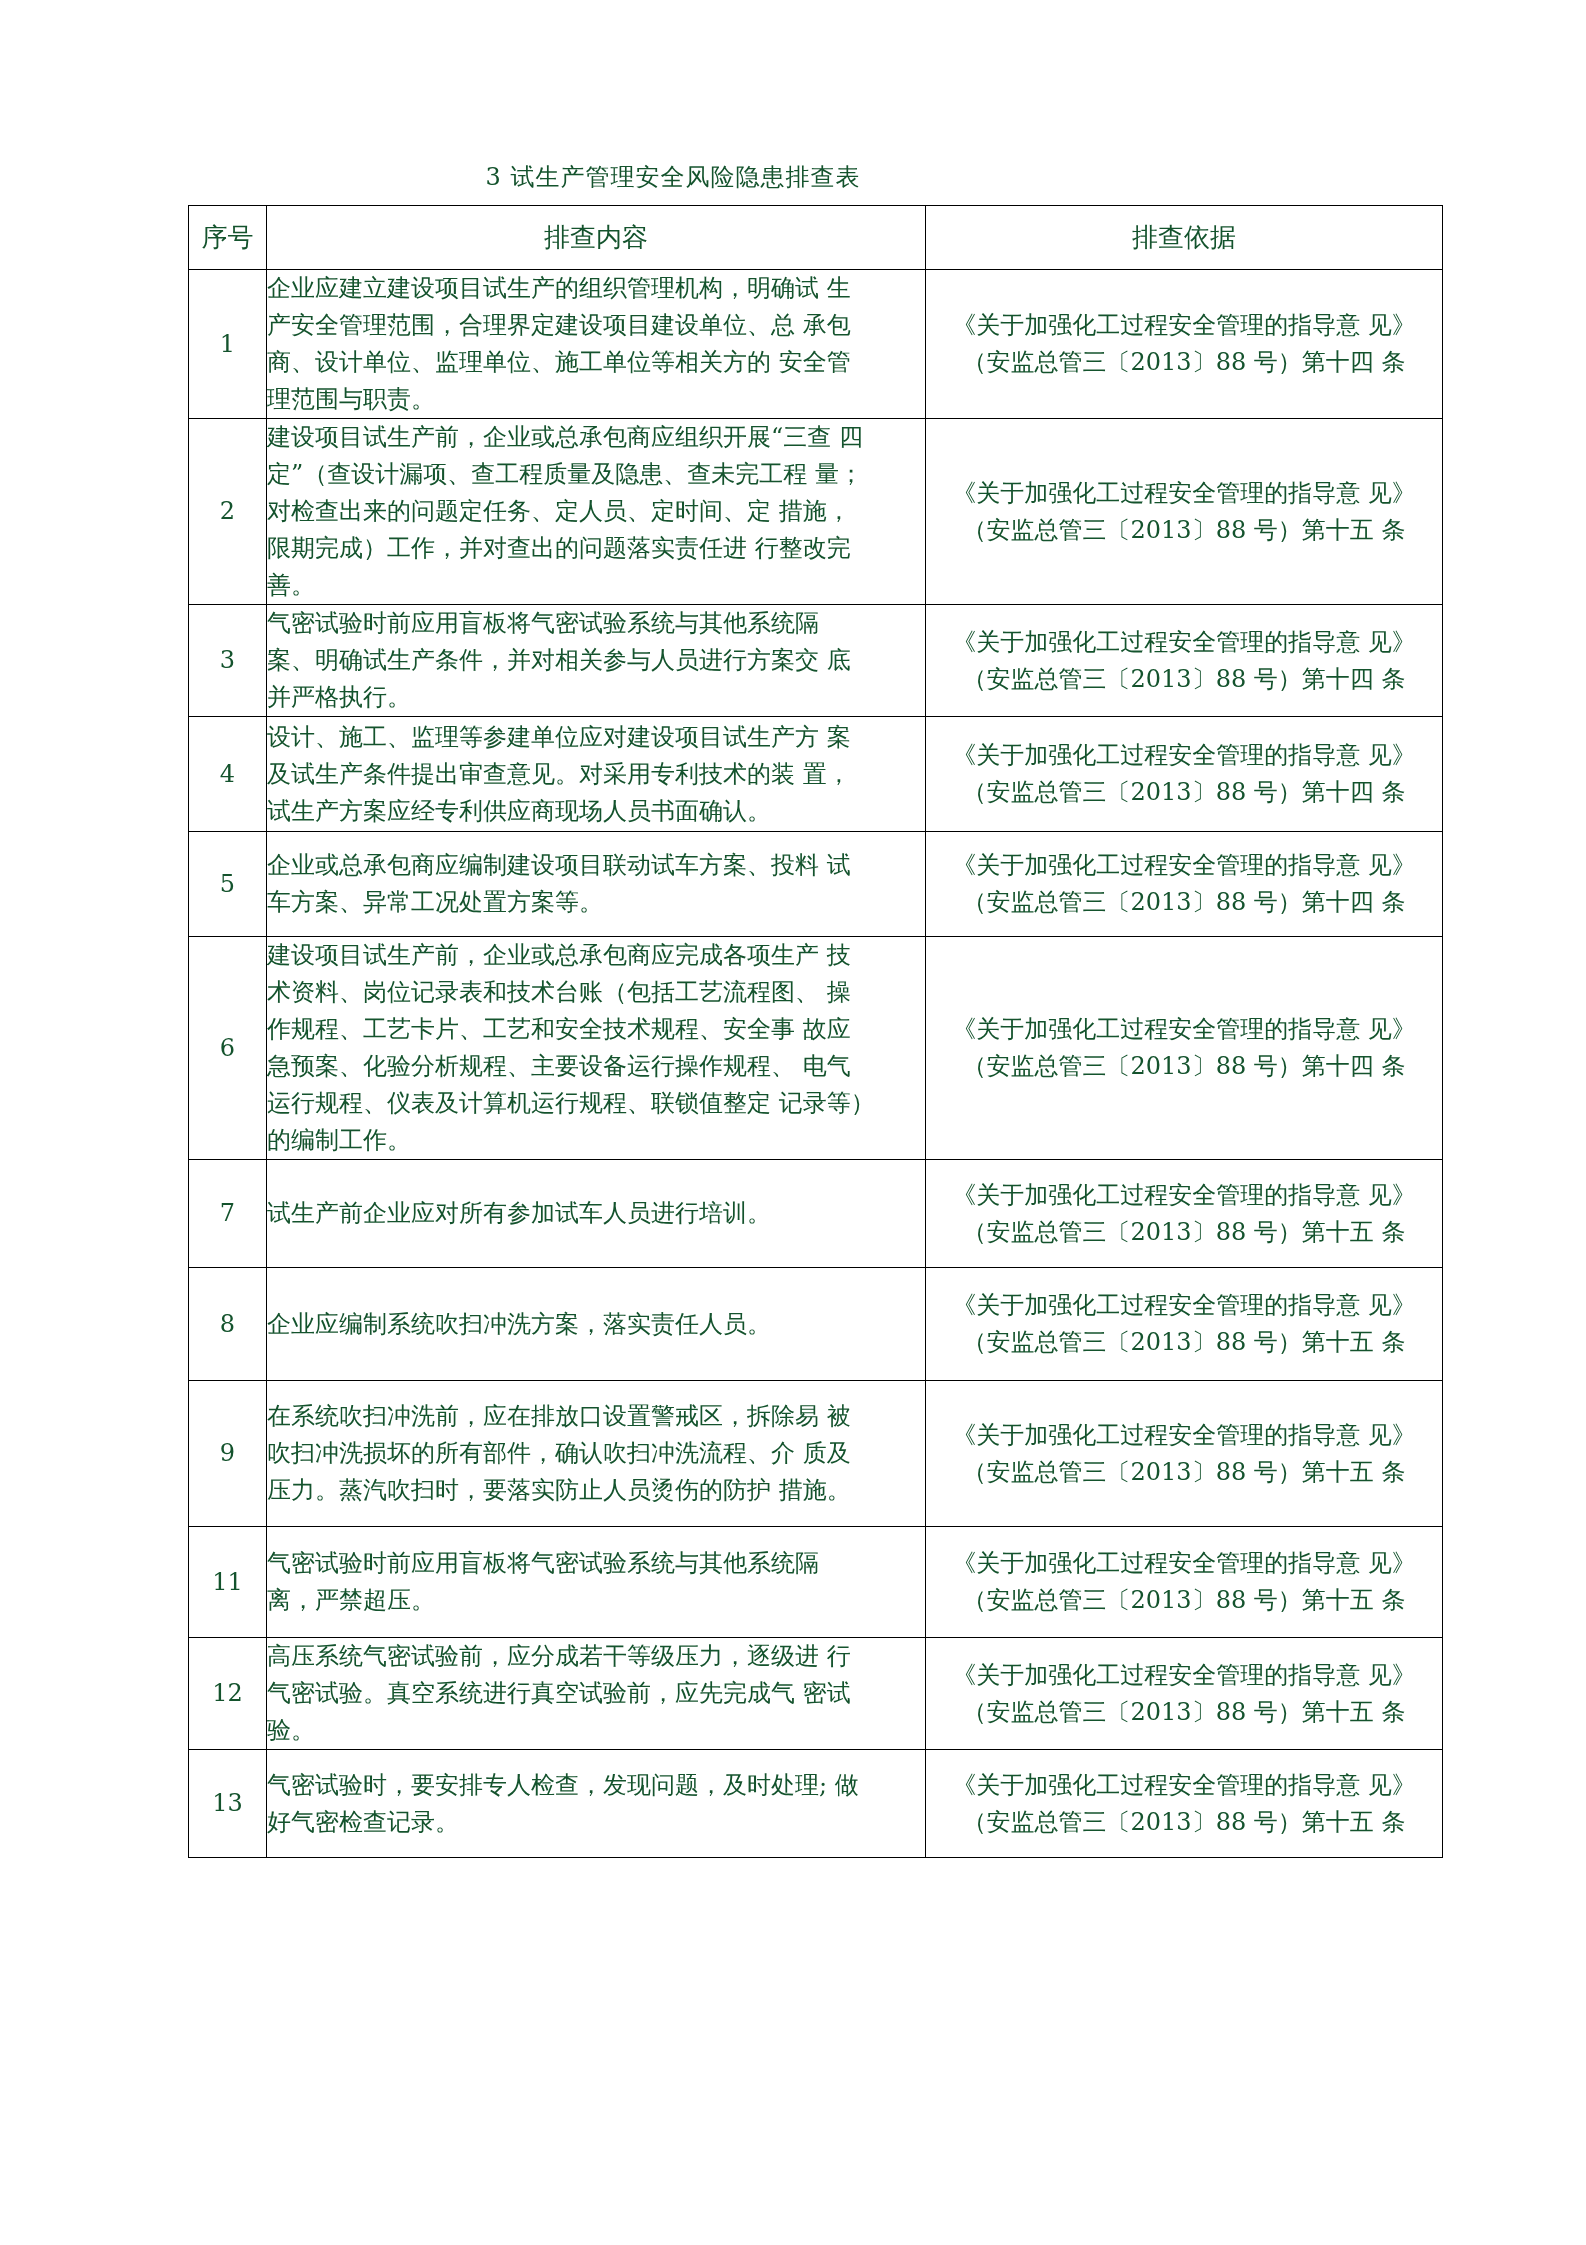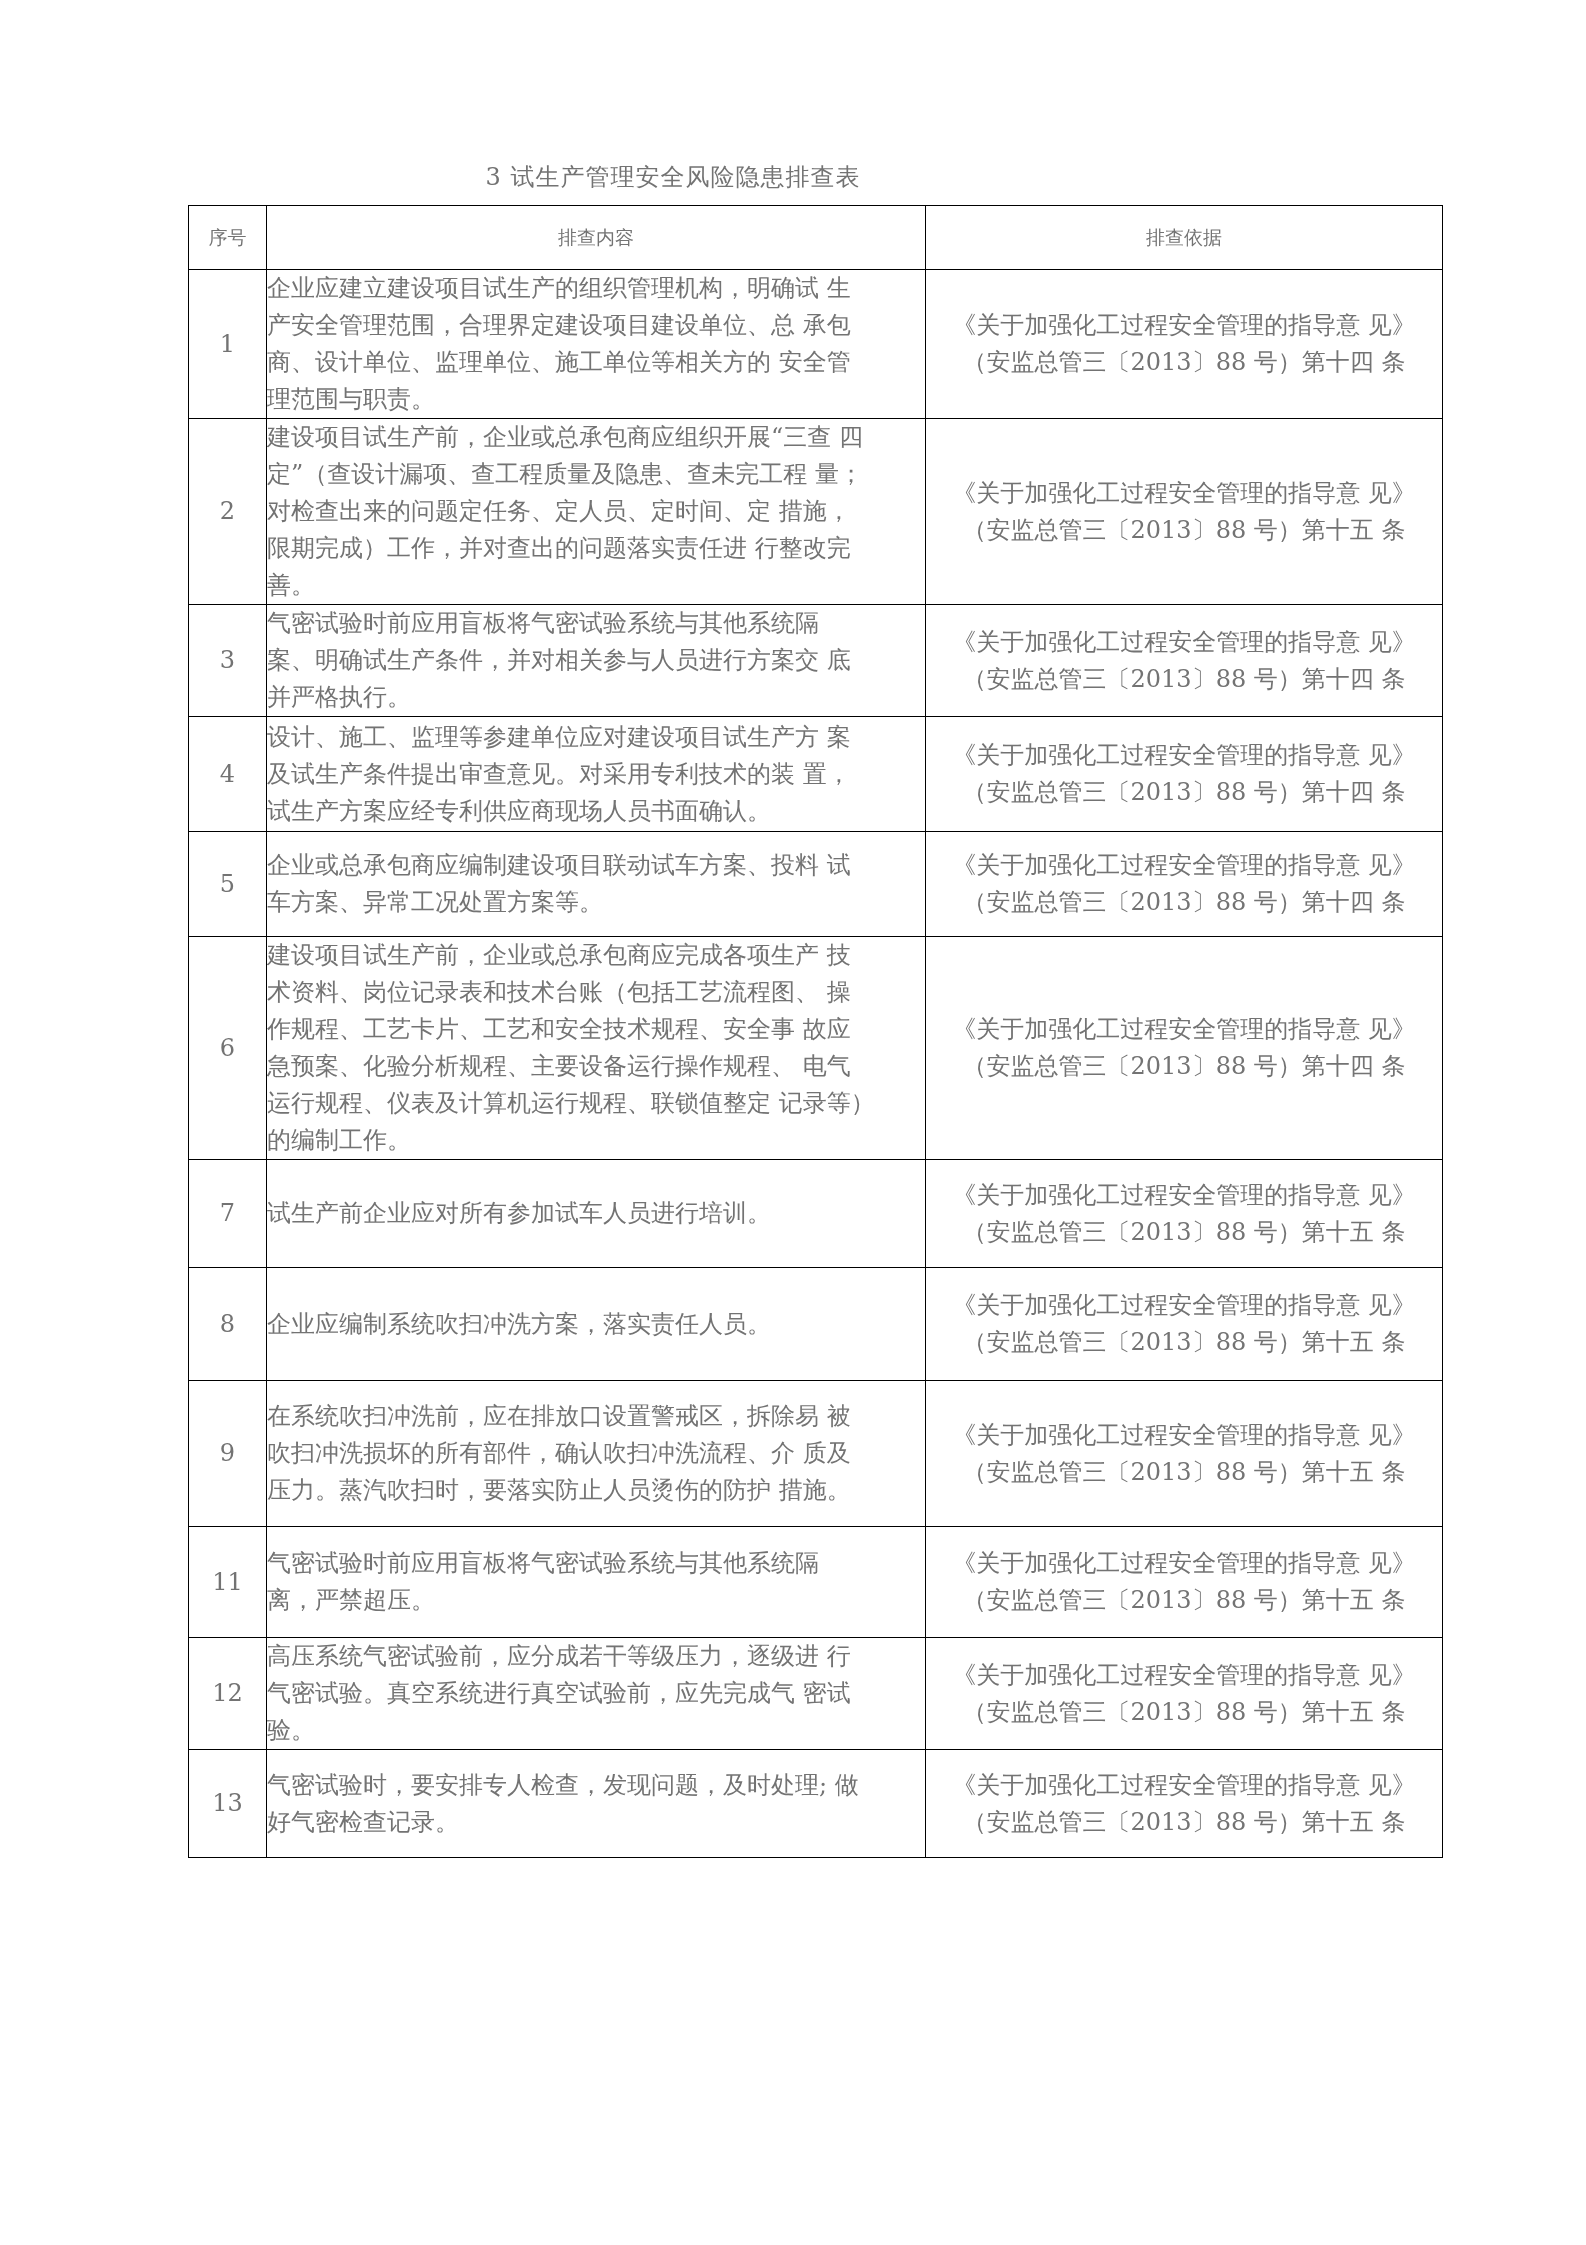--- a/index.html
+++ b/index.html
@@ -1,21 +1,21 @@
 <!DOCTYPE html>
 <html><head>
 <meta charset="utf-8">
 <style>
   html,body{margin:0;padding:0;background:#e8e8e8;}
   .page{
     position:relative;
     width:1586px;height:2245px;
     background:#ffffff;
     font-family:"DejaVu Serif", serif;
-    color:#737373;
+    color:#14532d;
     overflow:hidden;
     margin:0 auto;
   }
   .doc-title{
     position:absolute;
     top:163px;left:188px;width:970px;
     text-align:center;
     font-size:24px;
     line-height:28px;
     letter-spacing:1px;
@@ -34,21 +34,21 @@
     line-height:37px;
     padding:0;
     overflow:hidden;
   }
   col.c-num{width:78px;}
   col.c-content{width:659px;}
   col.c-basis{width:517px;}
   td.num{text-align:center;}
   td.content{white-space:pre-line;padding:2px 6px 2px 9px;text-align:left;}
   td.basis{white-space:pre-line;padding:2px 4px 2px 9px;text-align:center;}
-  tr.header-row td{text-align:center;font-size:19px;}
+  tr.header-row td{text-align:center;font-size:26px;}
   
   tr:nth-child(1){height:64px;}
   tr:nth-child(2){height:149px;}
   tr:nth-child(3){height:185px;}
   tr:nth-child(4){height:109px;}
   tr:nth-child(5){height:115px;}
   tr:nth-child(6){height:105px;}
   tr:nth-child(7){height:223px;}
   tr:nth-child(8){height:108px;}
   tr:nth-child(9){height:113px;}

